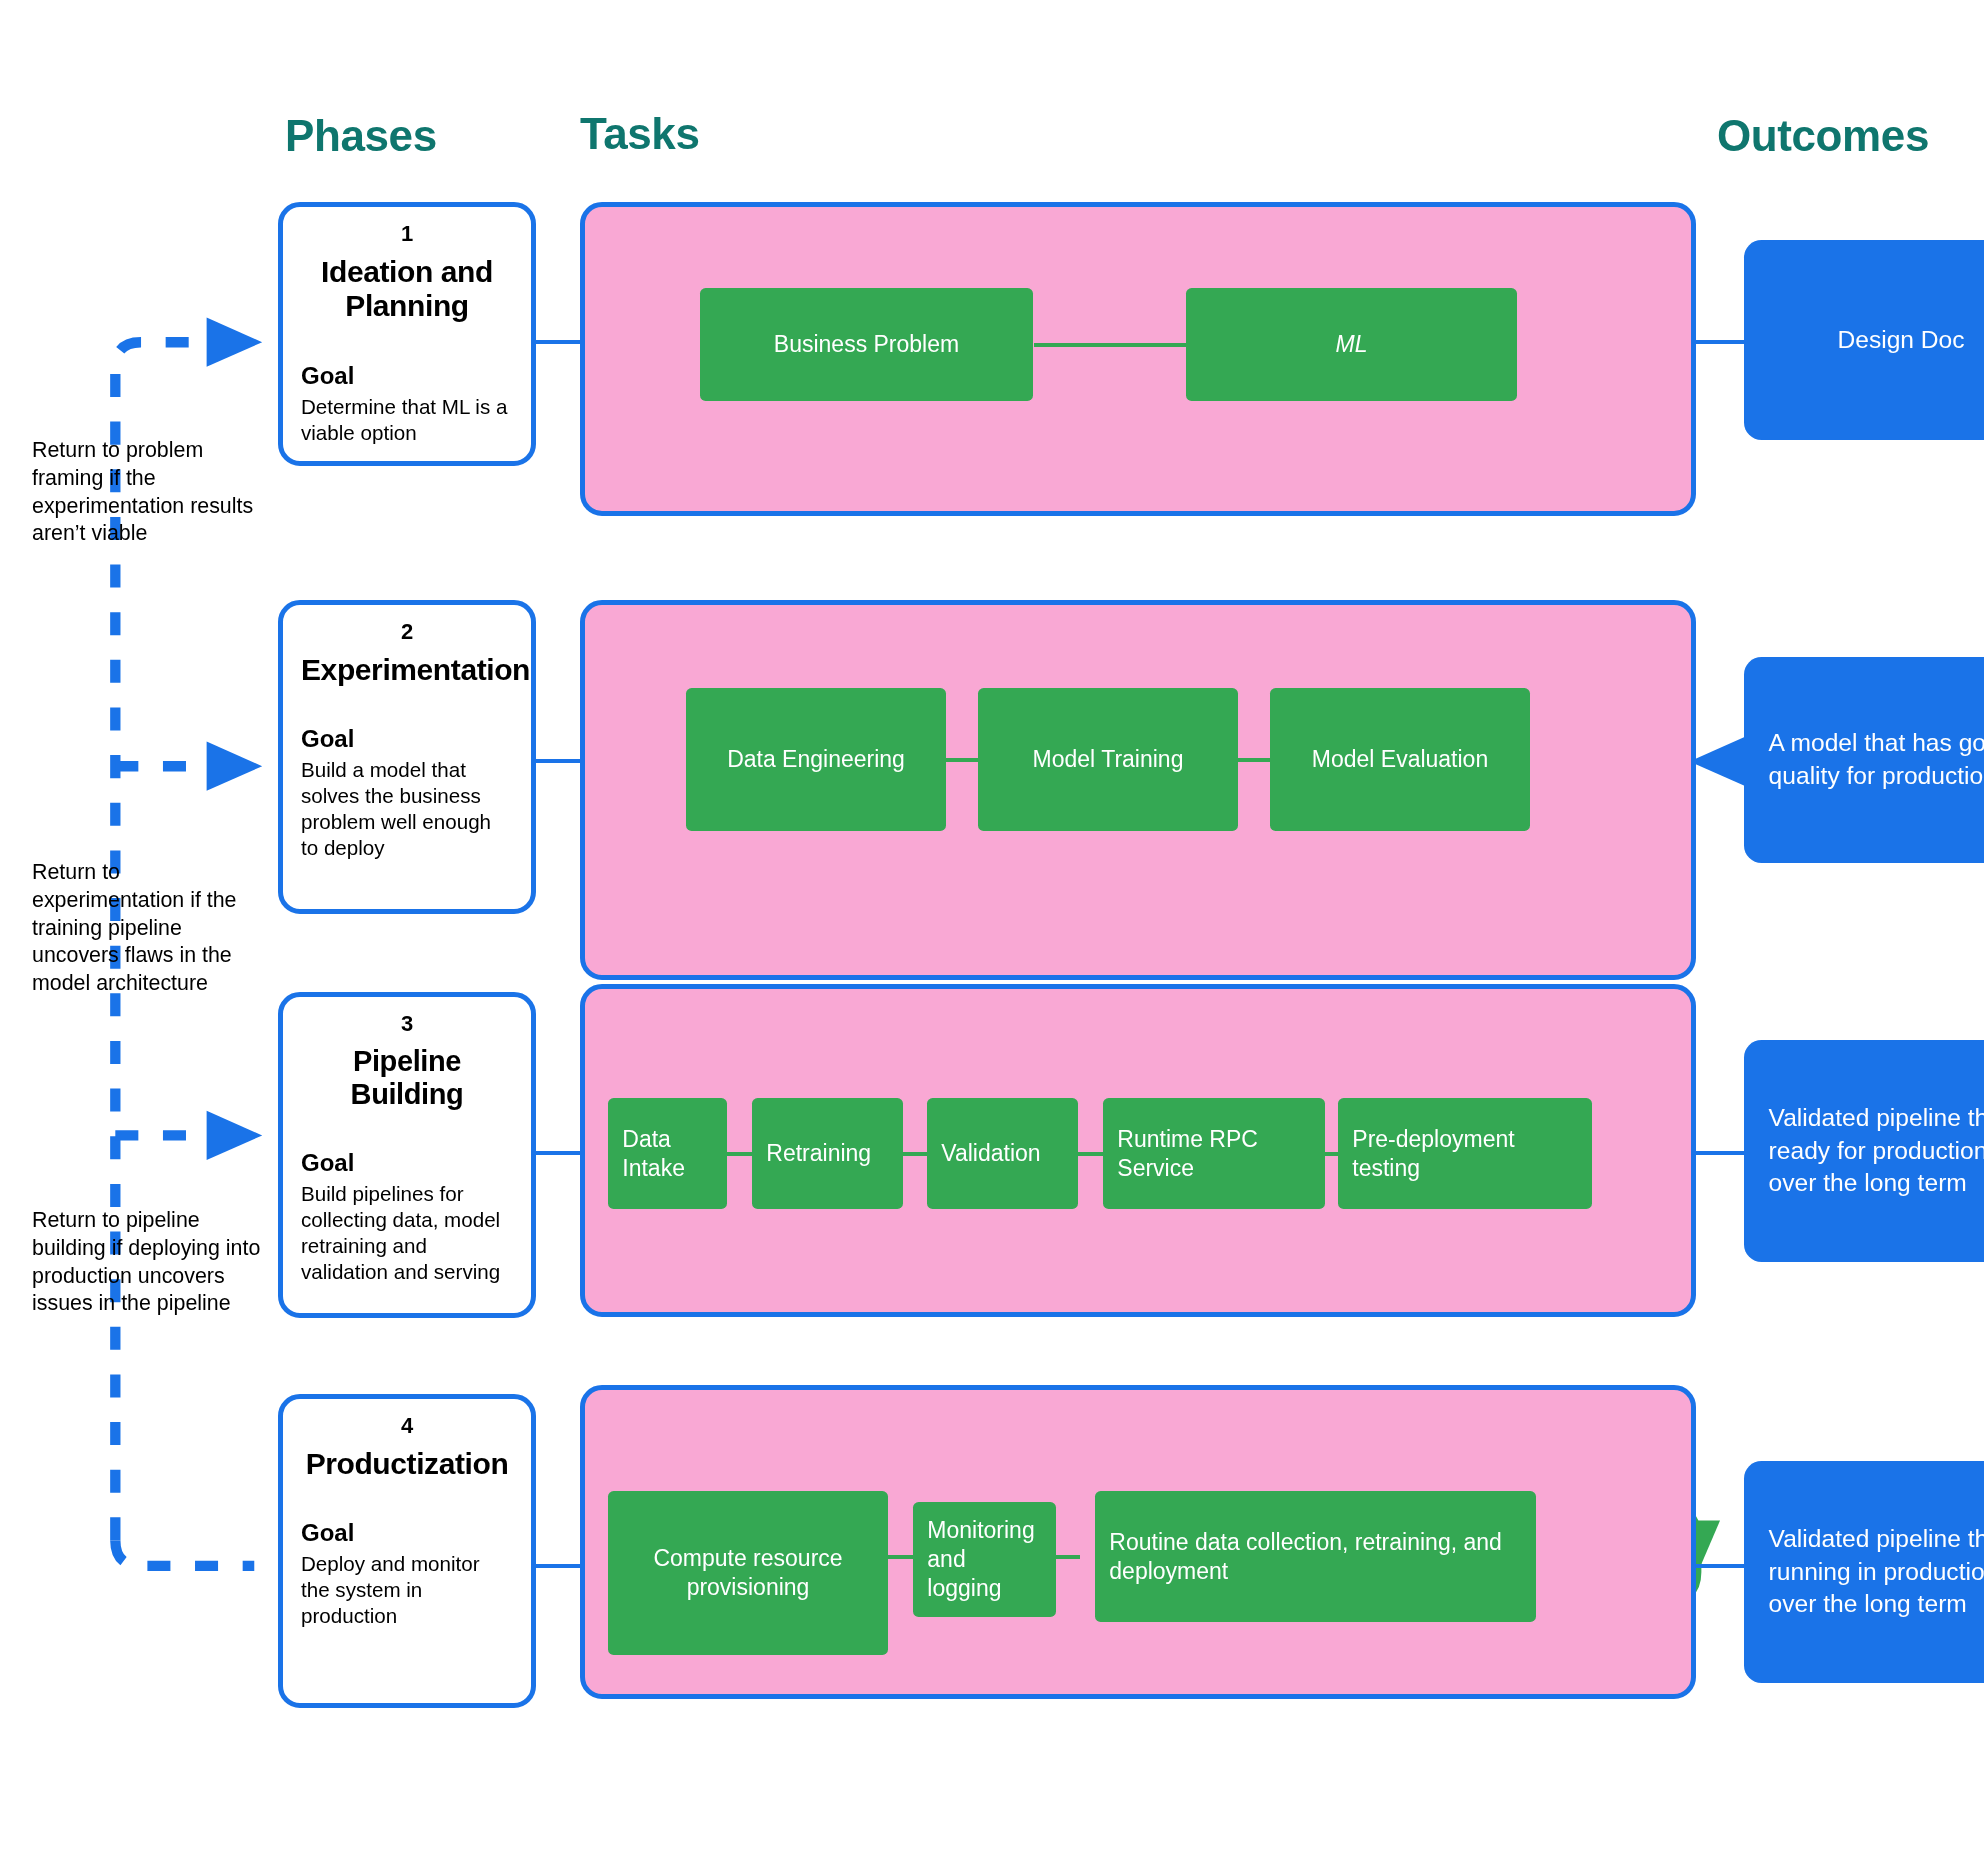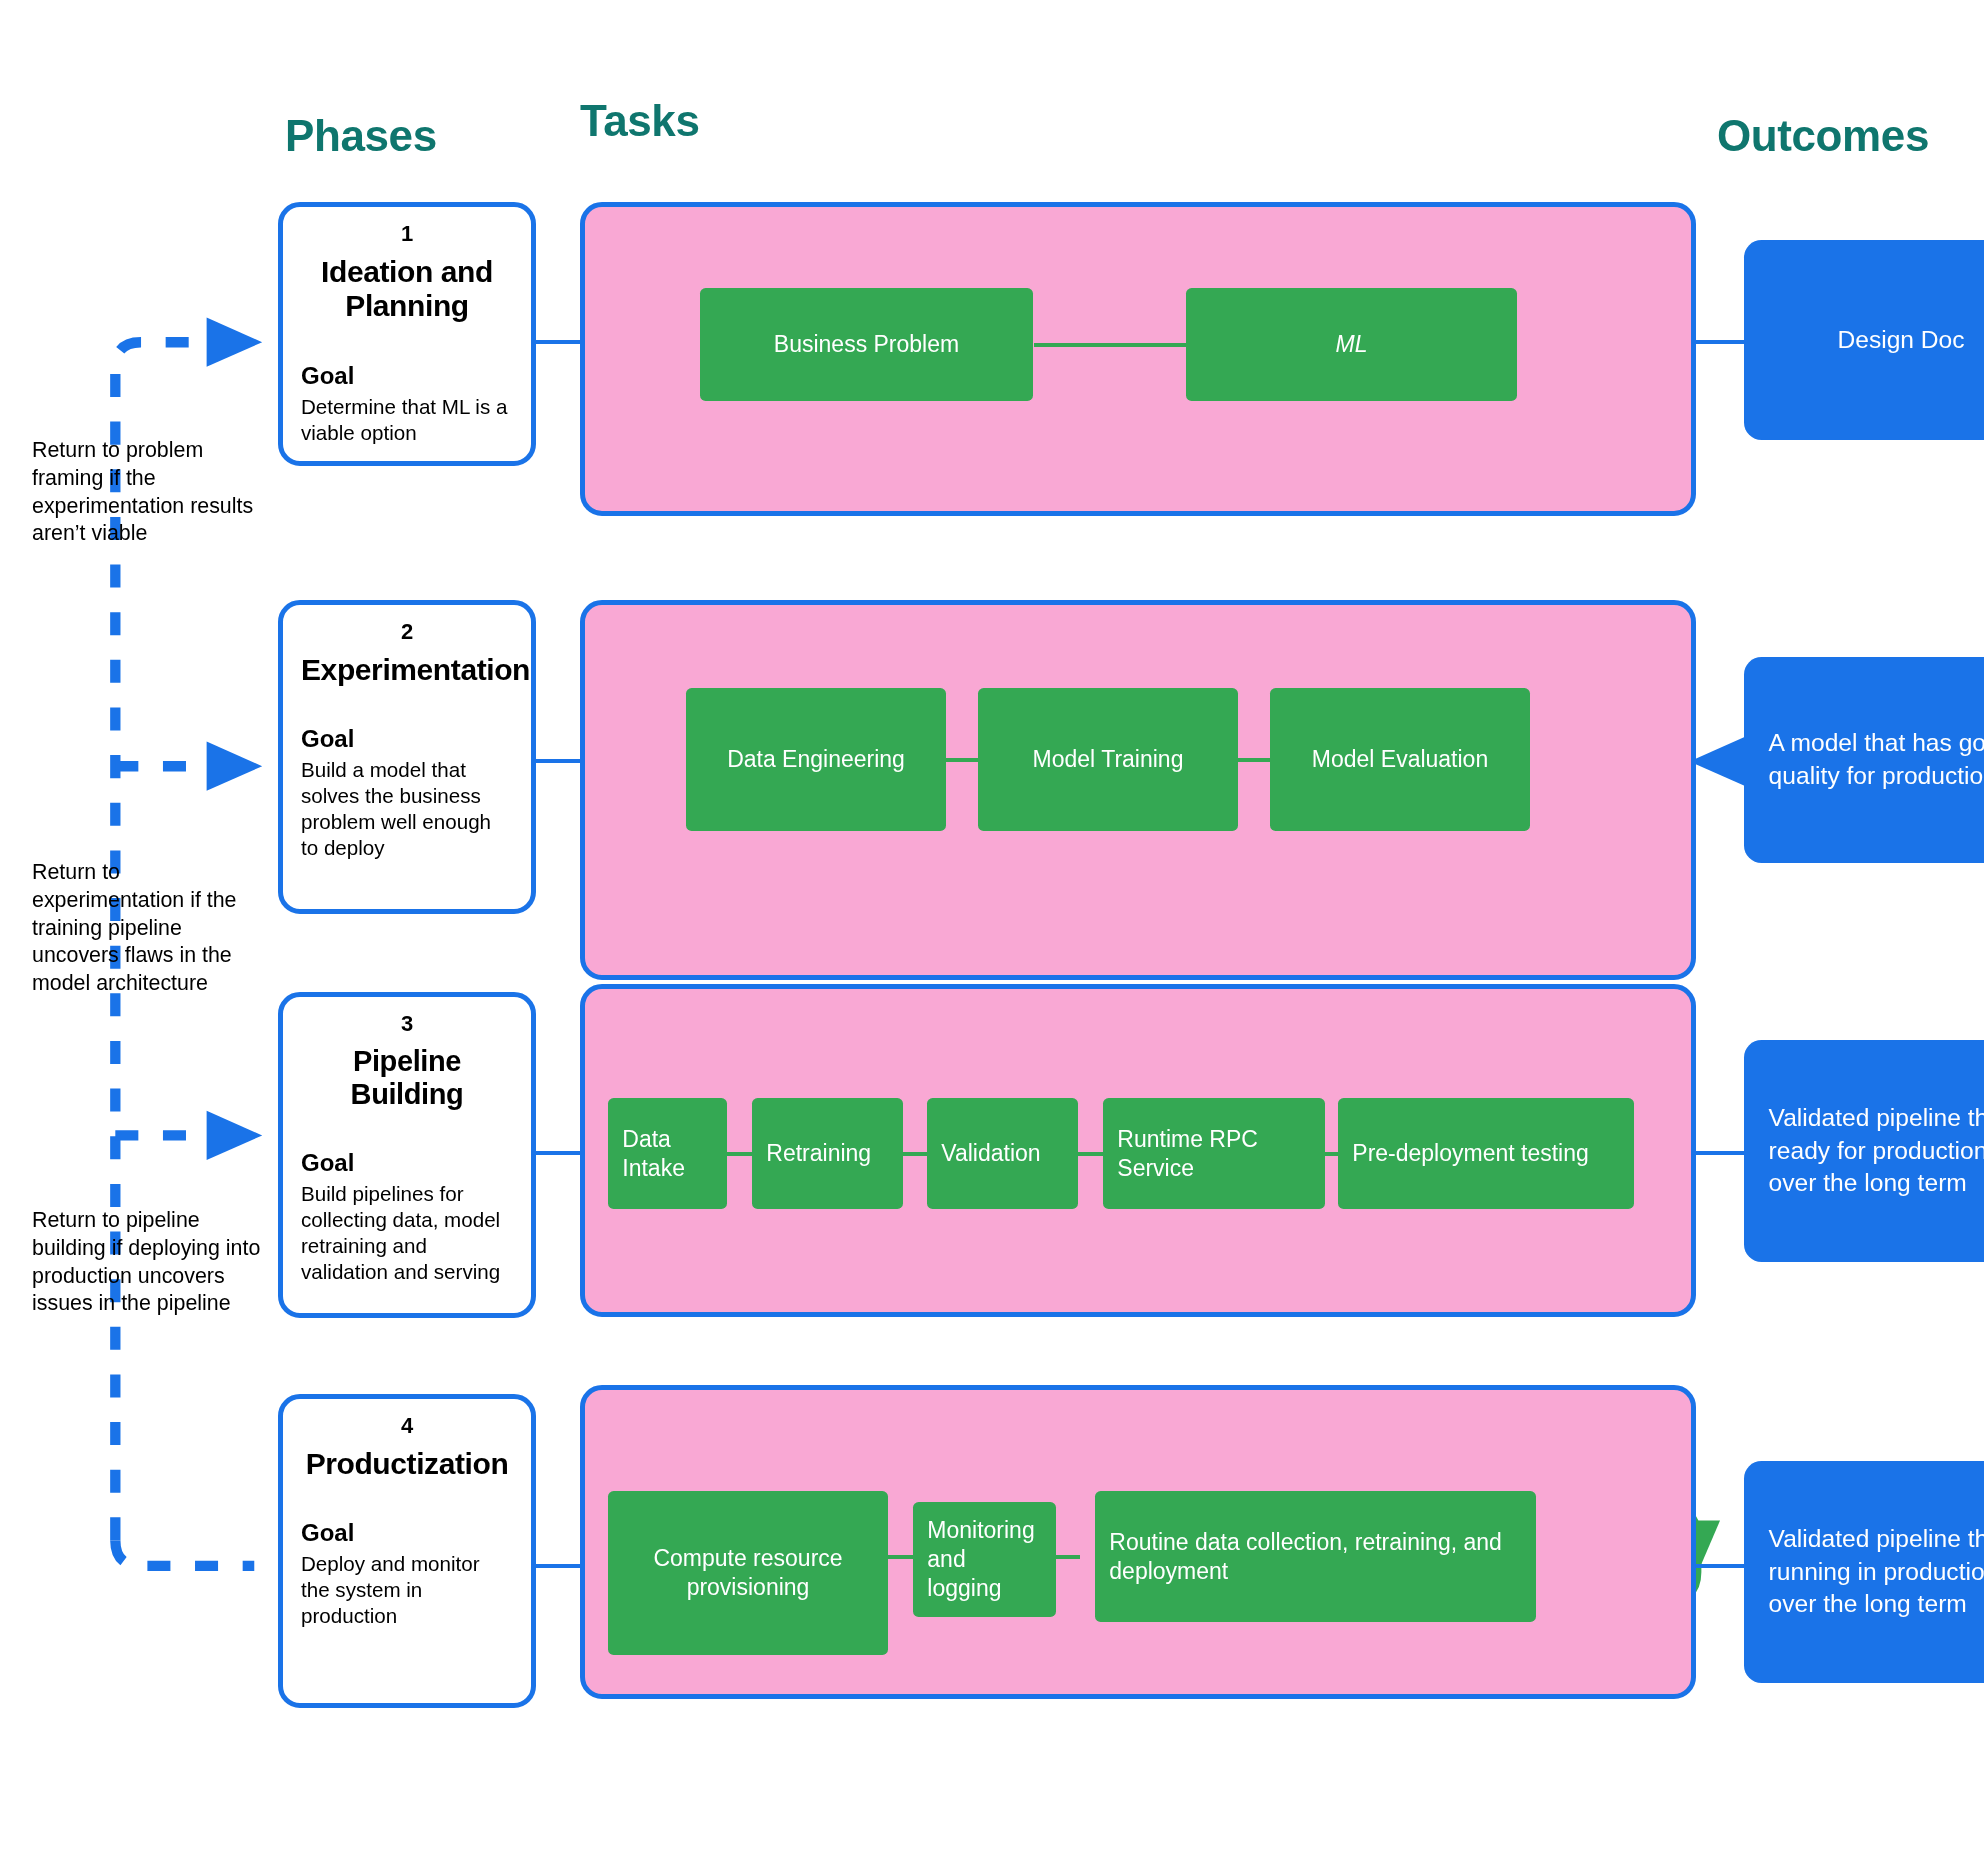--- a/index.html
+++ b/index.html
@@ -17,21 +17,21 @@
   
   .col-head{
     position:absolute;
     font-size:44px;
     font-weight:700;
     letter-spacing:-0.4px;
     color:#0f766e;
     white-space:nowrap;
   }
   #head-phases{left:285px;top:111px;}
-  #head-tasks{left:580px;top:96px;text-align:center;}
+  #head-tasks{left:580px;top:109px;text-align:center;}
   #head-outcomes{left:1717px;top:111px;}
 
   
   .phase-card{
     position:absolute;
     box-sizing:border-box;
     border:5.6px solid #1a73e8;
     border-radius:22px;
     background:#fff;
     padding:0 18px;
@@ -239,21 +239,21 @@
 
   <div class="tasks-card" style="left:580px;top:984px;width:1116px;height:333px;">
     <div class="task-box" style="left:23px;top:109px;width:119px;height:111px;">Data Intake</div>
     <div class="green-link" style="left:142px;top:163px;width:24.6px;"></div>
     <div class="task-box" style="left:167px;top:109px;width:151px;height:111px;">Retraining</div>
     <div class="green-link" style="left:318px;top:163px;width:24.6px;"></div>
     <div class="task-box" style="left:342px;top:109px;width:151px;height:111px;">Validation</div>
     <div class="green-link" style="left:493px;top:163px;width:24.6px;"></div>
     <div class="task-box" style="left:518px;top:109px;width:222px;height:111px;">Runtime RPC Service</div>
     <div class="green-link" style="left:740px;top:163px;width:12.7px;"></div>
-    <div class="task-box" style="left:753px;top:109px;width:296px;height:111px;">Pre-deployment testing</div>
+    <div class="task-box" style="left:753px;top:109px;width:254px;height:111px;">Pre-deployment testing</div>
   </div>
 
   <div class="blue-link" style="left:1696px;top:1151px;width:48px;"></div>
 
   <div class="outcome-box" style="left:1744px;top:1040px;width:314px;height:222px;">Validated pipeline that’s ready for production over the long term</div>
 
   <div class="phase-card" style="left:278px;top:1394px;width:258px;min-height:314px;padding-bottom:16px;">
     <div class="phase-num">4</div>
     <div class="phase-title">Productization</div>
     <div class="phase-goal-label">Goal</div>

